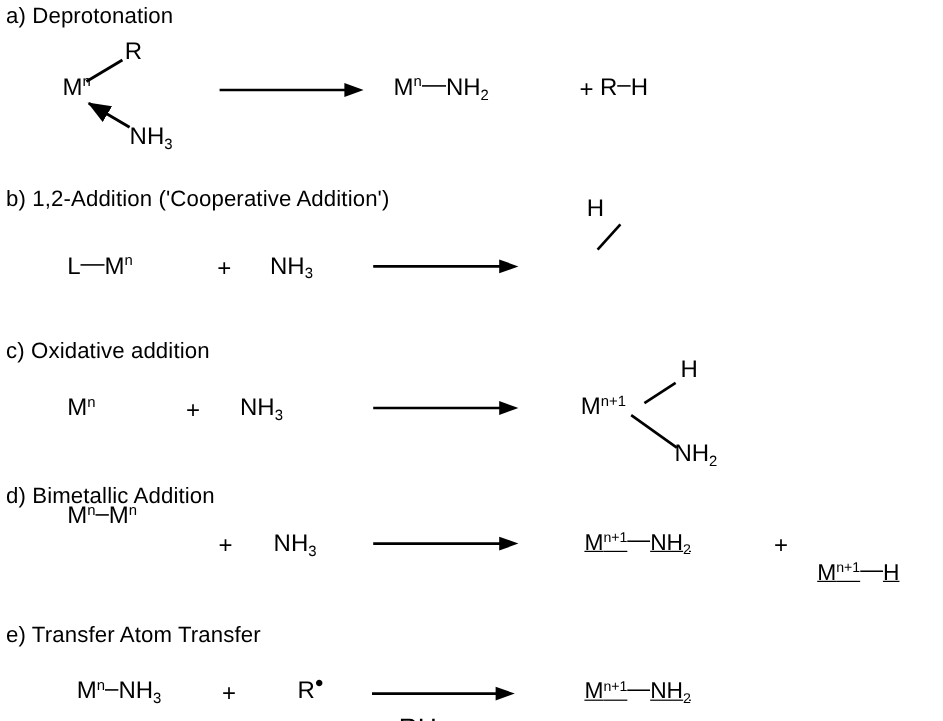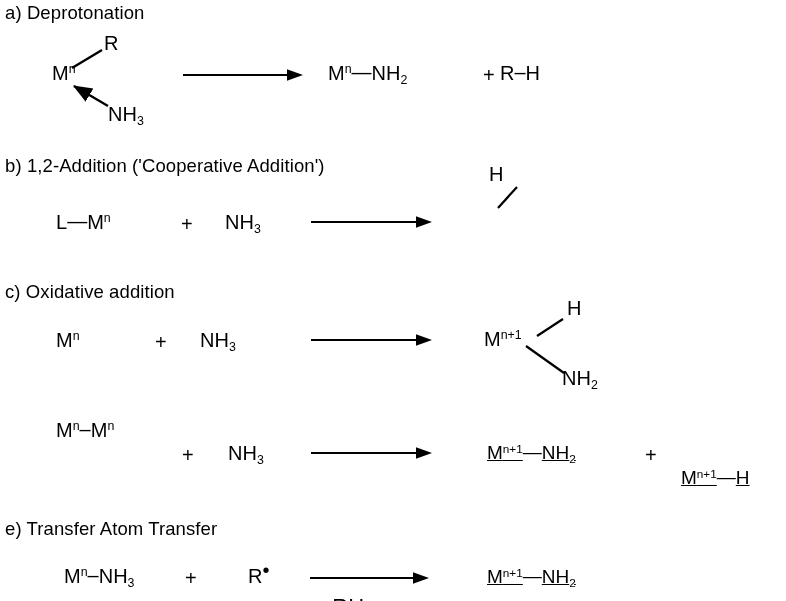--- a/index.html
+++ b/index.html
@@ -192,20 +192,21 @@
   <div class="formula" style="left:484px; top:329px;">
     <span>M</span><sup>n+1</sup>
   </div>
   <svg class="bond-line" style="left:524px; top:344px;" width="44" height="32">
     <line x1="2" y1="2" x2="40" y2="29" stroke="#000" stroke-width="2.2"></line>
   </svg>
   <div class="formula" style="left:562px; top:368px;">
     <span>NH</span><sub>2</sub>
   </div>
 
+  <div class="scheme-heading" style="left:5px; top:404px;">d) Bimetallic Addition</div>
 
   <div class="formula" style="left:56px; top:420px;">
     <span>M</span><sup>n</sup><span class="bond-dash">–</span><span>M</span><sup>n</sup>
   </div>
   <div class="plus-sign" style="left:182px; top:445px;">+</div>
   <div class="formula" style="left:228px; top:443px;">
     <span>NH</span><sub>3</sub>
   </div>
 
   <div class="rxn-arrow" style="left:311px; top:446px;">

